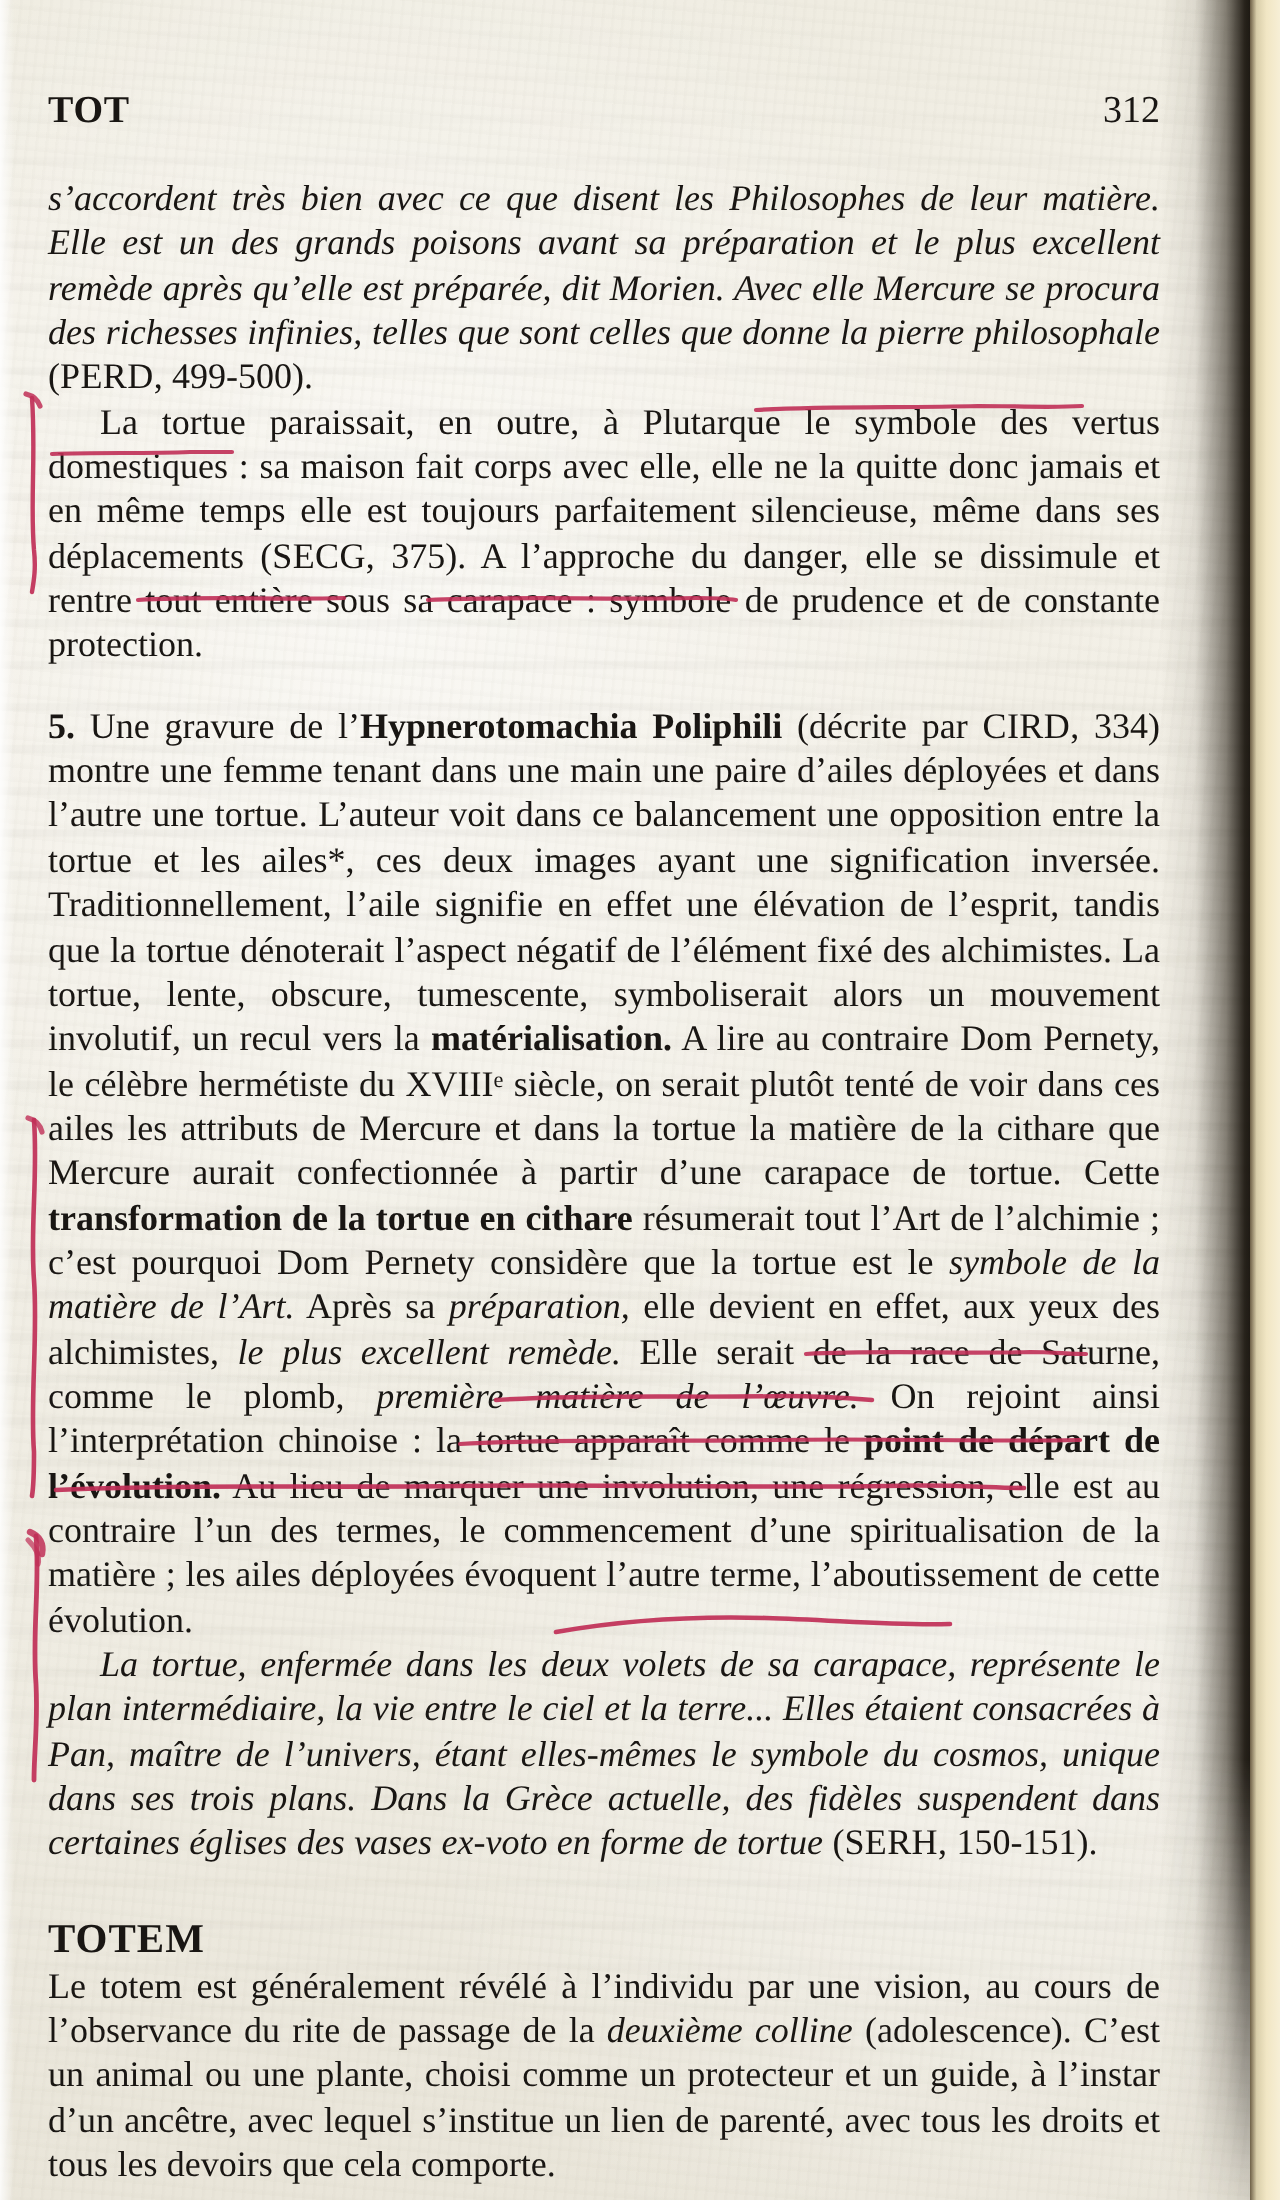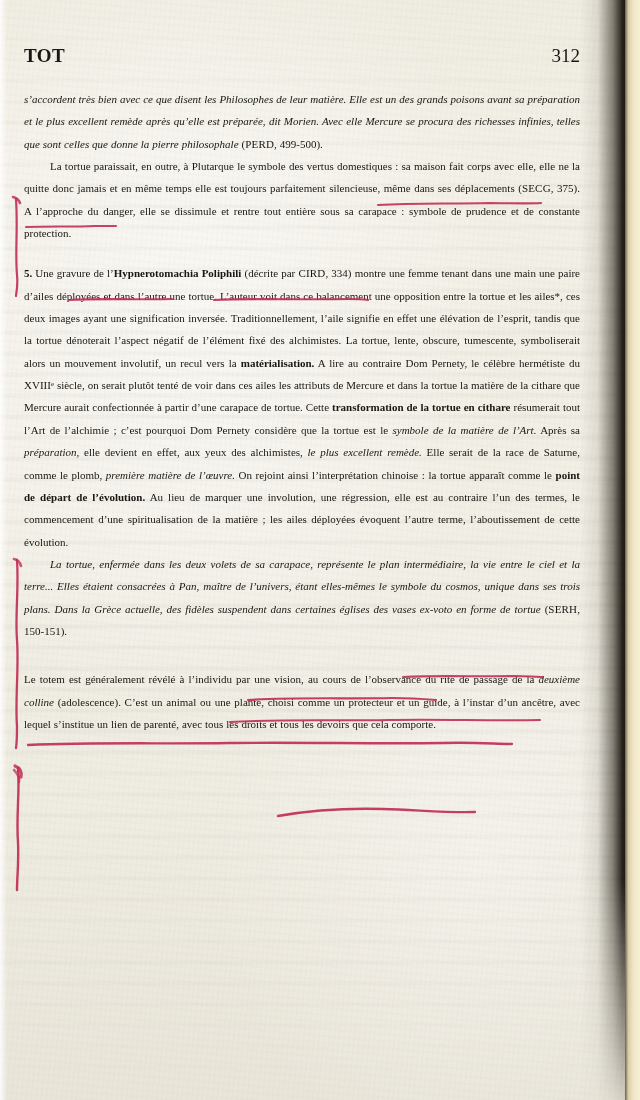--- a/index.html
+++ b/index.html
@@ -110,21 +110,21 @@
     font-size: 19px;
     text-align: center;
   }
   .body {
     position: absolute;
     top: 88px; left: 0;
     width: 556px;
   }
   p.para {
     margin: 0;
-    font-size: 11px;
+    font-size: 18px;
     line-height: 22.35px;
     text-align: justify;
     text-align-last: left;
     hyphens: manual;
     word-spacing: .2px;
   }
   p.para.ital { font-style: italic; }
   p.indent { text-indent: 26px; }
   p.gap-before { margin-top: 14px; }
   .b { font-weight: bold; }
@@ -173,20 +173,21 @@
 
       <p class="para ital"><span>s’accordent très bien avec ce que disent les Philosophes de leur matière. Elle est un des grands poisons avant sa préparation et le plus excellent remède après qu’elle est préparée, dit Morien. Avec elle Mercure se procura des richesses infinies, telles que sont celles que donne la pierre philosophale </span><span class="ri">(</span><span class="sc">PERD</span><span class="ri">, 499-500).</span></p>
 
       <p class="para indent"><span>La tortue paraissait, en outre, à Plutarque le symbole des vertus domestiques : sa maison fait corps avec elle, elle ne la quitte donc jamais et en même temps elle est toujours parfaitement silencieuse, même dans ses déplacements (</span><span class="sc">SECG</span><span>, 375). A l’approche du danger, elle se dissimule et rentre tout entière sous sa carapace : symbole de prudence et de constante protection.</span></p>
 
       <p class="para gap-before" style="margin-top:18px;"><span class="b">5.</span><span> Une gravure de l’</span><span class="b">Hypnerotomachia Poliphili</span><span> (décrite par </span><span class="sc">CIRD</span><span>, 334) montre une femme tenant dans une main une paire d’ailes déployées et dans l’autre une tortue. L’auteur voit dans ce balancement une opposition entre la tortue et les ailes*, ces deux images ayant une signification inversée. Traditionnellement, l’aile signifie en effet une élévation de l’esprit, tandis que la tortue dénoterait l’aspect négatif de l’élément fixé des alchimistes. La tortue, lente, obscure, tumescente, symboliserait alors un mouvement involutif, un recul vers la </span><span class="b">matérialisation.</span><span> A lire au contraire Dom Pernety, le célèbre hermétiste du XVIII</span><sup class="ord">e</sup><span> siècle, on serait plutôt tenté de voir dans ces ailes les attributs de Mercure et dans la tortue la matière de la cithare que Mercure aurait confectionnée à partir d’une carapace de tortue. Cette </span><span class="b">transformation de la tortue en cithare</span><span> résumerait tout l’Art de l’alchimie ; c’est pourquoi Dom Pernety considère que la tortue est le </span><span class="i">symbole de la matière de l’Art.</span><span> Après sa </span><span class="i">préparation,</span><span> elle devient en effet, aux yeux des alchimistes, </span><span class="i">le plus excellent remède.</span><span> Elle serait de la race de Saturne, comme le plomb, </span><span class="i">première matière de l’œuvre.</span><span> On rejoint ainsi l’interprétation chinoise : la tortue apparaît comme le </span><span class="b">point de départ de l’évolution.</span><span> Au lieu de marquer une involution, une régression, elle est au contraire l’un des termes, le commencement d’une spiritualisation de la matière ; les ailes déployées évoquent l’autre terme, l’aboutissement de cette évolution.</span></p>
 
       <p class="para ital indent"><span>La tortue, enfermée dans les deux volets de sa carapace, représente le plan intermédiaire, la vie entre le ciel et la terre... Elles étaient consacrées à Pan, maître de l’univers, étant elles-mêmes le symbole du cosmos, unique dans ses trois plans. Dans la Grèce actuelle, des fidèles suspendent dans certaines églises des vases ex-voto en forme de tortue </span><span class="ri">(</span><span class="sc">SERH</span><span class="ri">, 150-151).</span></p>
 
       <div class="entry-block">
+        <h2 class="entry">TOTEM</h2>
         <p class="para entry-body"><span>Le totem est généralement révélé à l’individu par une vision, au cours de l’observance du rite de passage de la </span><span class="i">deuxième colline</span><span> (adolescence). C’est un animal ou une plante, choisi comme un protecteur et un guide, à l’instar d’un ancêtre, avec lequel s’institue un lien de parenté, avec tous les droits et tous les devoirs que cela comporte.</span></p>
       </div>
 
     </div>
   </div>
 
   <div class="marks">
     <svg viewBox="0 0 640 1100" preserveAspectRatio="none" aria-hidden="true">
       <g fill="none" stroke="#c02f57" stroke-linecap="round" stroke-linejoin="round">
 

